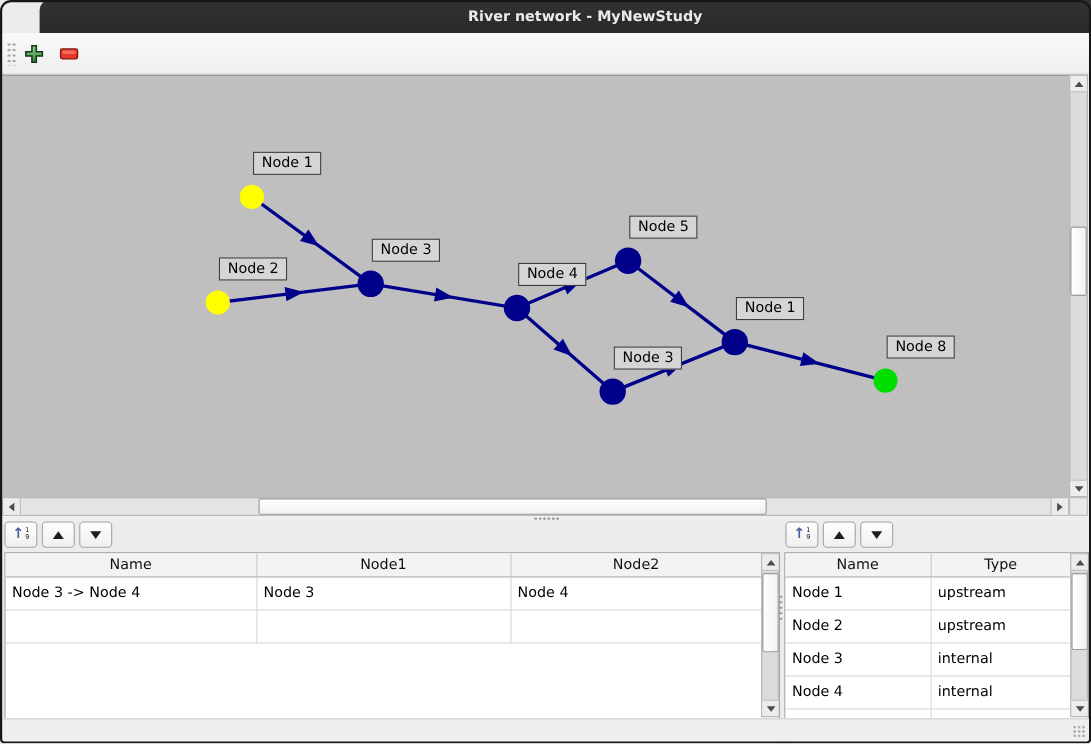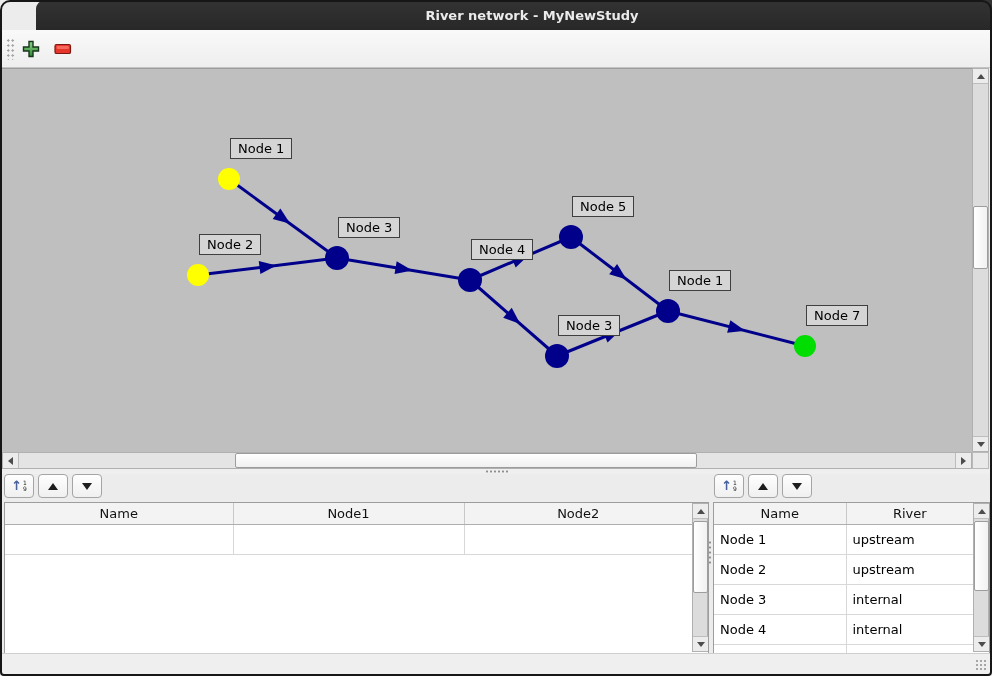--- a/index.html
+++ b/index.html
@@ -142,21 +142,21 @@
         <circle cx="666" cy="243" r="12" fill="#00008b"></circle>
         <circle cx="803" cy="278" r="11" fill="#00dd00"></circle>
       </svg>
   <div class="node-label" style="left: 228px; top: 70px;">Node 1</div>
       <div class="node-label" style="left: 197px; top: 166px;">Node 2</div>
       <div class="node-label" style="left: 336px; top: 149px;">Node 3</div>
       <div class="node-label" style="left: 469px; top: 171px;">Node 4</div>
       <div class="node-label" style="left: 570px; top: 128px;">Node 5</div>
       <div class="node-label" style="left: 556px; top: 247px;">Node 3</div>
       <div class="node-label" style="left: 667px; top: 202px;">Node 1</div>
-      <div class="node-label" style="left: 804px; top: 237px;">Node 7</div>
+      <div class="node-label" style="left: 804px; top: 237px;">Node 8</div>
     </div>
 
   <div class="vscroll" style="left:972px; top:68px; height:384px;">
     <div class="sb-btn sb-up">
         <div class="tri up"></div>
       </div>
     <div class="v-thumb" style="top:137px; height:63px;"></div>
     <div class="sb-btn sb-down">
         <div class="tri down"></div>
       </div>
@@ -214,20 +214,25 @@
         </colgroup>
       <thead>
           <tr id="reach-head">
             <th>Name</th>
             <th>Node1</th>
             <th>Node2</th>
           </tr>
         </thead>
       <tbody id="reach-body">
           <tr>
+            <td>Node 3 -&gt; Node 4</td>
+            <td>Node 3</td>
+            <td>Node 4</td>
+          </tr>
+          <tr>
             <td></td>
             <td></td>
             <td></td>
           </tr>
         </tbody>
     </table>
     <div class="vscroll t-scroll" style="position:absolute; right:0; top:0; width:16px; height:149px;">
       <div class="sb-btn sb-up">
           <div class="tri up"></div>
         </div>
@@ -242,21 +247,21 @@
 
   <div class="table-wrap" style="left:713px; width:277px;">
     <table style="width:259px;">
       <colgroup>
           <col style="width:132px">
           <col style="width:127px">
         </colgroup>
       <thead>
           <tr id="node-head">
             <th>Name</th>
-            <th>River</th>
+            <th>Type</th>
           </tr>
         </thead>
       <tbody id="node-body">
           <tr>
             <td>Node 1</td>
             <td>upstream</td>
           </tr>
           <tr>
             <td>Node 2</td>
             <td>upstream</td>

